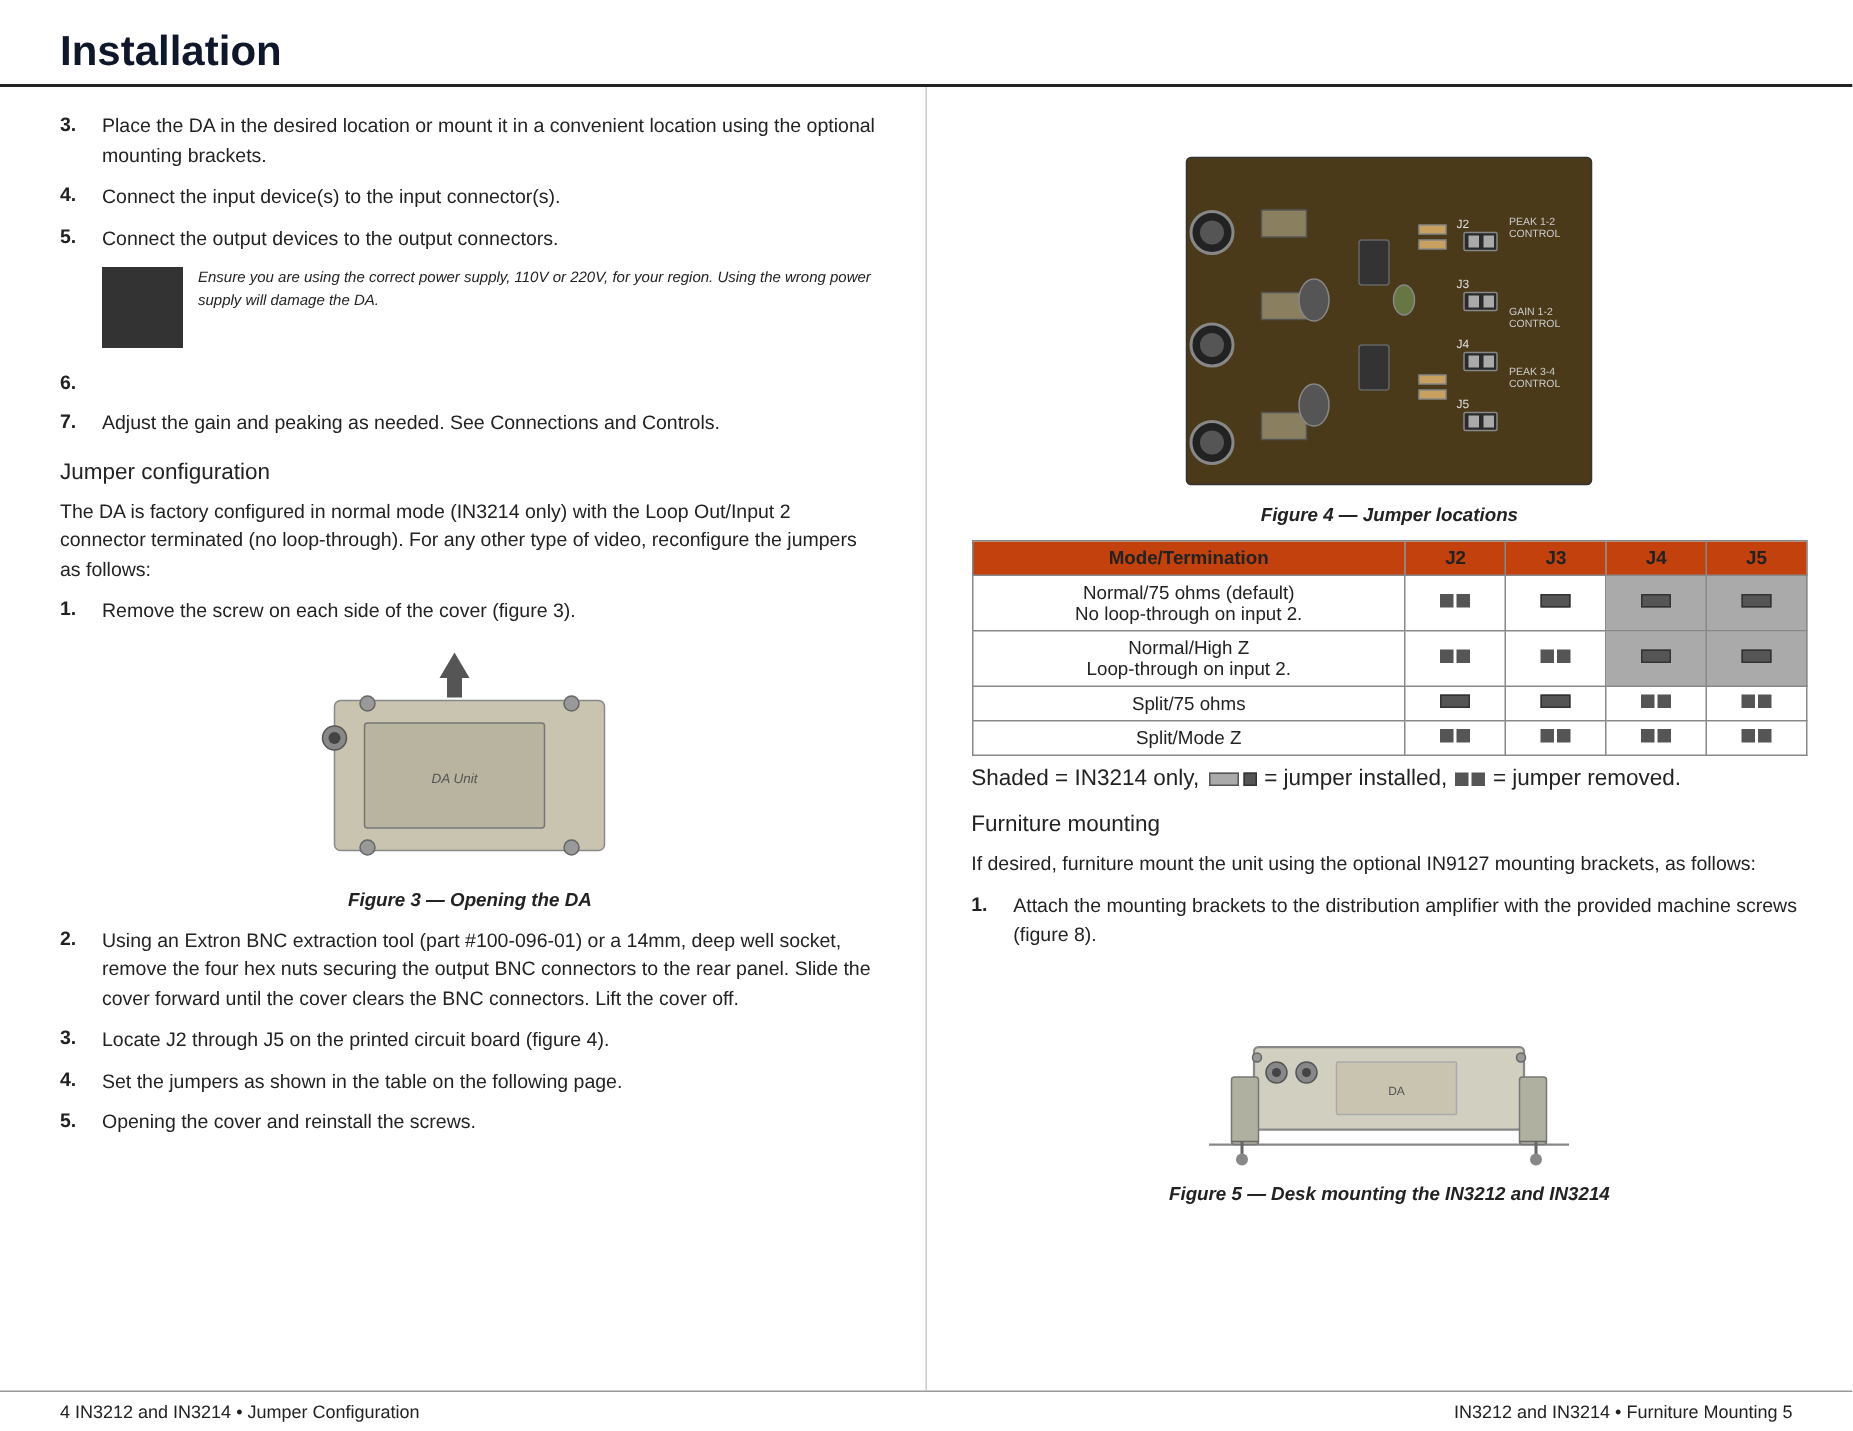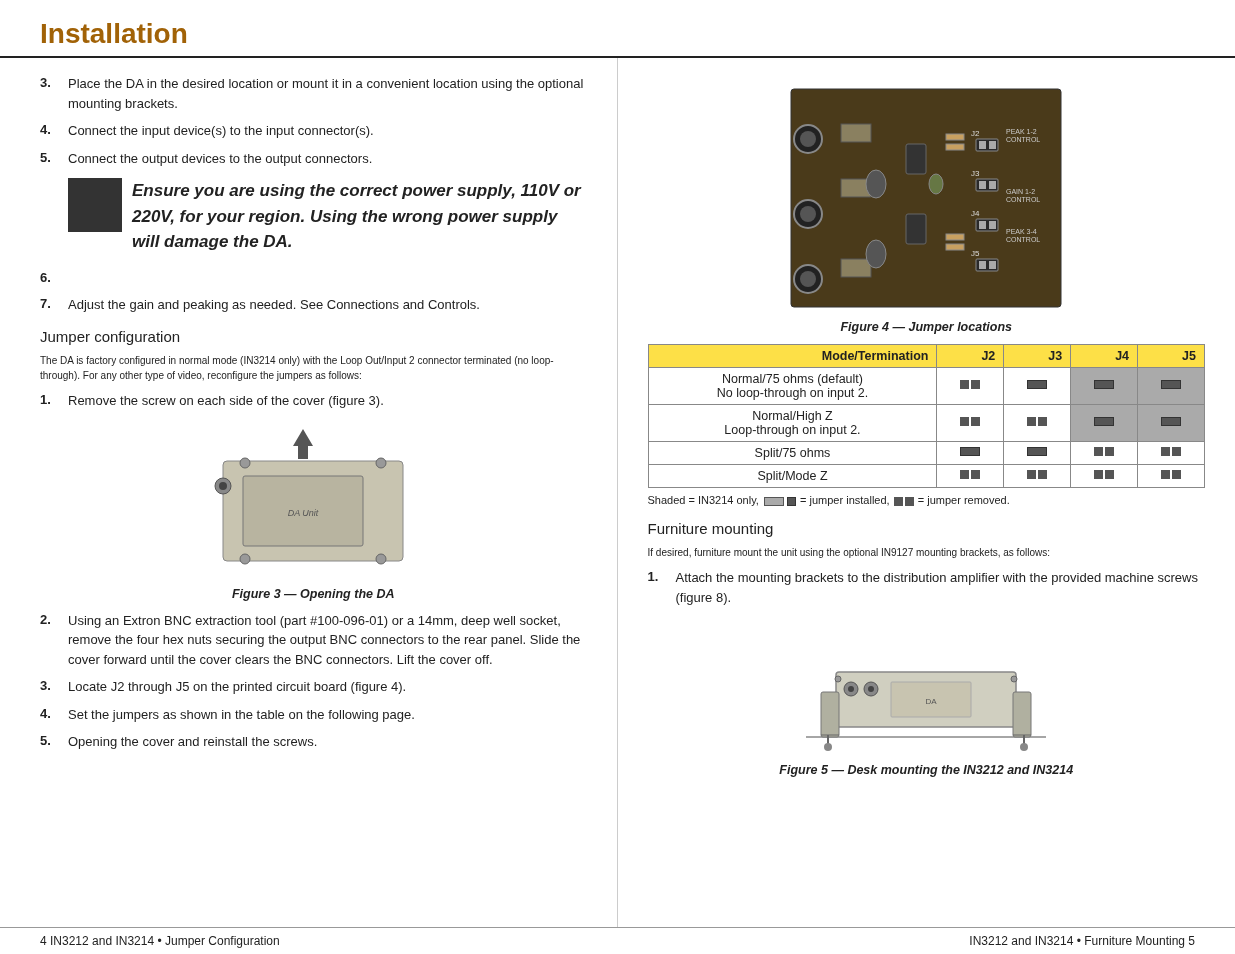--- a/index.html
+++ b/index.html
@@ -22,40 +22,41 @@
 
     
     .page-header {
       padding: 18px 40px 6px 40px;
       border-bottom: 2px solid #222;
       margin-bottom: 0;
     }
     .page-title {
       font-size: 28px;
       font-weight: bold;
-      color: #a16207;
+      color: #0f172a;
     }
 
     
     .two-col {
       display: flex;
       flex-direction: row;
       flex: 1;
       padding: 0 0 0 0;
     }
 
     .left-col {
       width: 50%;
       padding: 16px 30px 16px 40px;
       border-right: 1px solid #ccc;
     }
 
     .right-col {
       width: 50%;
       padding: 16px 30px 16px 30px;
+      margin-top: 16px;
     }
 
     
     .step-list {
       list-style: none;
       margin-bottom: 10px;
     }
     .step-item {
       display: flex;
       margin-bottom: 8px;
@@ -79,34 +80,33 @@
     }
     .warning-icon {
       width: 54px;
       height: 54px;
       background: #333;
       flex-shrink: 0;
       margin-right: 10px;
     }
     .warning-text {
       font-style: italic;
-      font-size: 17px;
+      font-size: 10px;
       line-height: 1.5;
-      font-weight: bold;
     }
 
     
     .section-heading {
       font-size: 15px;
       font-weight: normal;
       margin: 14px 0 8px 0;
     }
 
     .section-text {
-      font-size: 10px;
+      font-size: 13px;
       line-height: 1.5;
       margin-bottom: 8px;
     }
 
     
     .figure-container {
       display: flex;
       flex-direction: column;
       align-items: center;
       margin: 10px 0;
@@ -126,29 +126,28 @@
       width: 100%;
       margin-top: 10px;
     }
     .jumper-table th, .jumper-table td {
       border: 1px solid #888;
       padding: 4px 8px;
       text-align: center;
     }
     .jumper-table th {
       font-weight: bold;
-      background: #fde047;
-      text-align: right;
+      background: #c2410c;
     }
     .jumper-table td:first-child {
       text-align: center;
     }
 
     .jumper-note {
-      font-size: 11px;
+      font-size: 15px;
       margin-top: 6px;
     }
 
     
     .page-footer {
       display: flex;
       justify-content: space-between;
       border-top: 1px solid #999;
       padding: 6px 40px;
       font-size: 12px;

